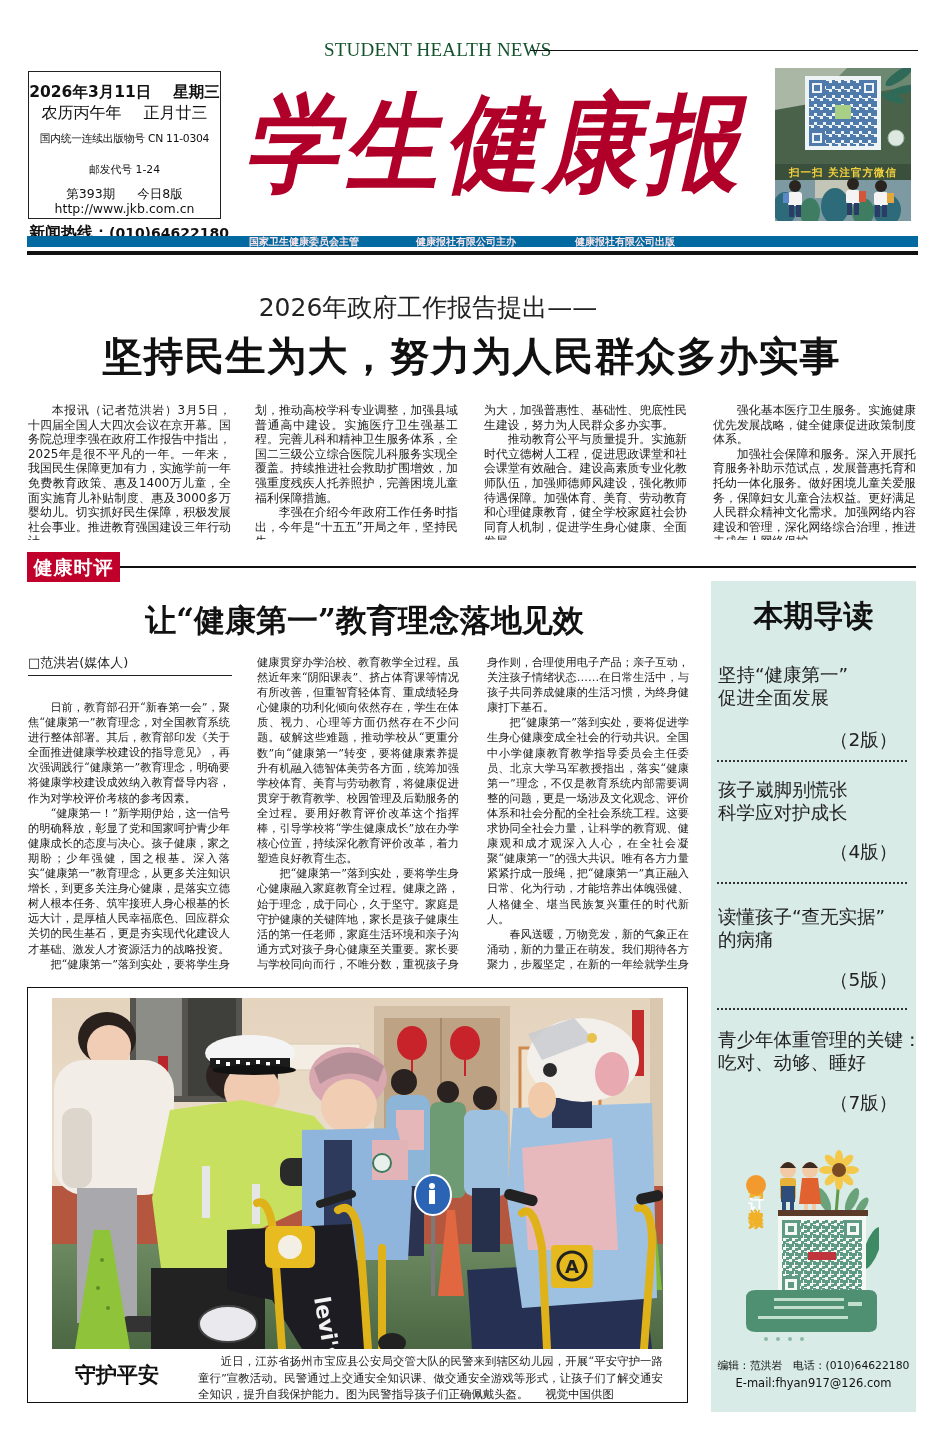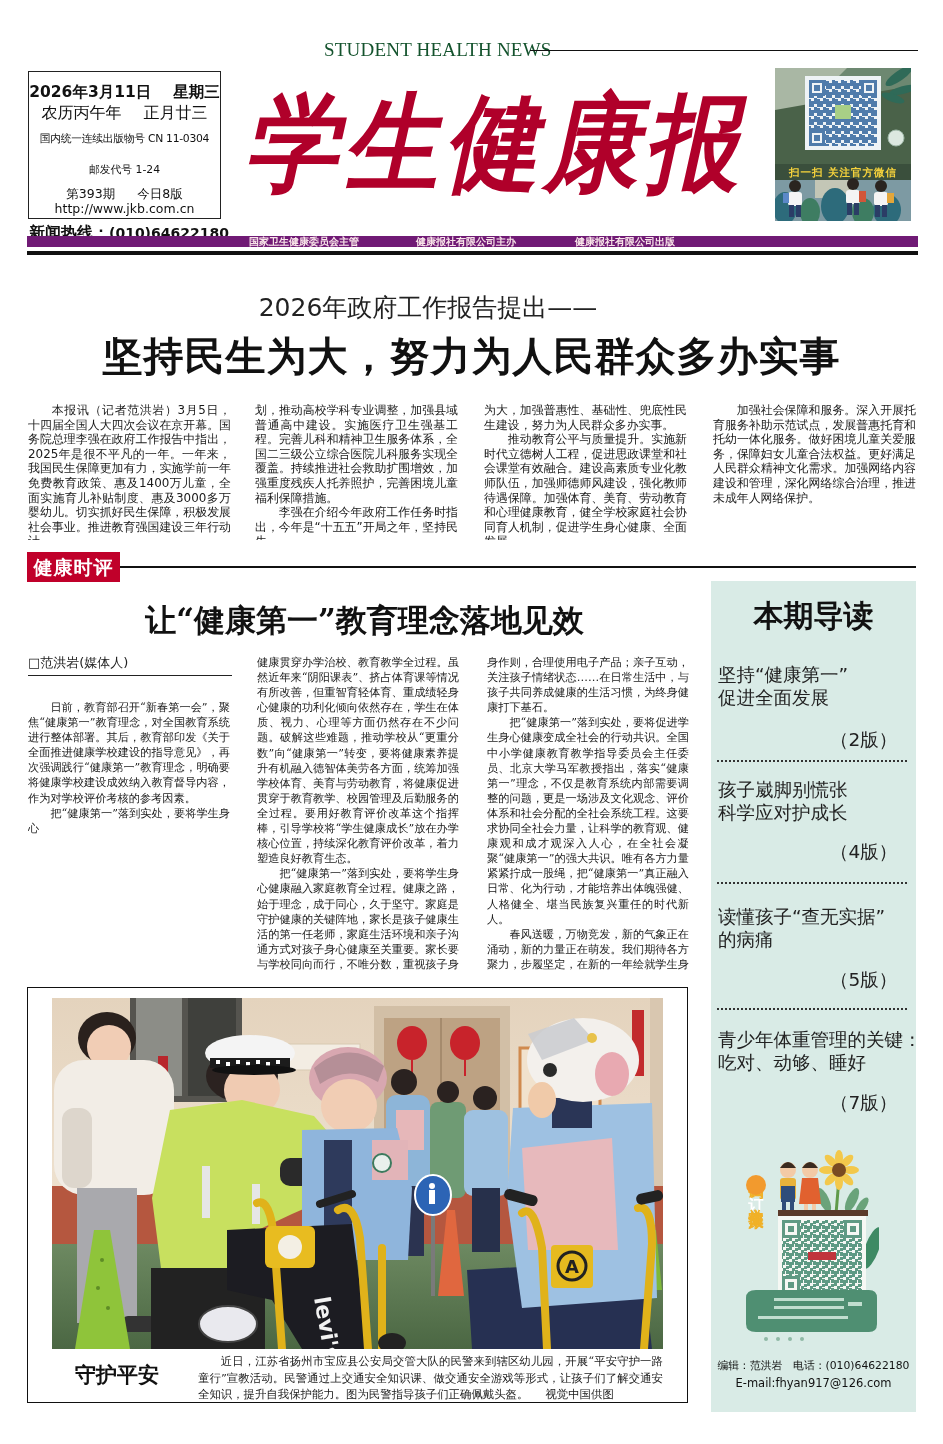--- a/index.html
+++ b/index.html
@@ -20,21 +20,21 @@
 .ib-post{top:91px;font-size:10.8px;}
 .ib-hot{top:104px;font-size:14px;font-weight:bold;margin-top:47px;}
 .ib-hot .lbl{font-size:16px;}
 .ib-issue{top:114px;font-size:12.5px;}
 .ib-web{top:129px;font-size:12.5px;font-weight:normal;}
 .ib-gap{display:inline-block;width:22px;}
 .mast-title{left:244px;top:90px;font-family:"DejaVu Serif",serif;font-size:94px;line-height:94px;font-weight:bold;font-style:italic;letter-spacing:6px;color:#b0002a;white-space:nowrap;transform-origin:top left;transform:scaleY(1.13);}
 .wx-promo{left:775px;top:68px;width:136px;height:153px;overflow:hidden;}
 .wx-promo svg{position:absolute;left:0;top:0;}
 .wx-caption{position:absolute;left:0;top:96px;width:136px;height:16px;line-height:16px;text-align:center;font-size:10.5px;font-weight:bold;color:#f5d23c;letter-spacing:1px;white-space:nowrap;}
-.pubbar{left:27px;top:236px;width:891px;height:11px;background:#701a75;}
+.pubbar{left:27px;top:236px;width:891px;height:11px;background:#0369a1;}
 .pubbar span{position:absolute;top:0;font-size:10px;line-height:11px;font-weight:bold;color:#f8e4e8;white-space:nowrap;}
 .thickrule{left:27px;top:251px;width:891px;height:4px;background:#111;}
 
 
 .kicker{left:0;top:291px;width:856px;text-align:center;font-size:25px;color:#222;white-space:nowrap;}
 .headline{left:0;top:329px;width:943px;text-align:center;font-family:"DejaVu Serif",serif;font-size:40px;font-weight:bold;letter-spacing:1px;white-space:nowrap;color:#111;}
 .lead-col{top:403px;width:203px;height:137px;font-size:11.9px;line-height:14.6px;text-align:justify;overflow:hidden;color:#1a1a1a;}
 
 
 .tag{left:27px;top:552px;width:93px;height:30px;background:#c0002a;color:#fff;font-size:19px;font-weight:bold;line-height:30px;text-align:center;letter-spacing:1px;}
@@ -166,31 +166,33 @@
   </div>
   <div class="abs lead-col" style="left:255px">
     <p>划，推动高校学科专业调整，加强县域普通高中建设。实施医疗卫生强基工程。完善儿科和精神卫生服务体系，全国二三级公立综合医院儿科服务实现全覆盖。持续推进社会救助扩围增效，加强重度残疾人托养照护，完善困境儿童福利保障措施。</p>
     <p class="indent">李强在介绍今年政府工作任务时指出，今年是“十五五”开局之年，坚持民生</p>
   </div>
   <div class="abs lead-col" style="left:484px">
     <p>为大，加强普惠性、基础性、兜底性民生建设，努力为人民群众多办实事。</p>
     <p class="indent">推动教育公平与质量提升。实施新时代立德树人工程，促进思政课堂和社会课堂有效融合。建设高素质专业化教师队伍，加强师德师风建设，强化教师待遇保障。加强体育、美育、劳动教育和心理健康教育，健全学校家庭社会协同育人机制，促进学生身心健康、全面发展。</p>
   </div>
   <div class="abs lead-col" style="left:713px">
+    <p class="indent">强化基本医疗卫生服务。实施健康优先发展战略，健全健康促进政策制度体系。</p>
     <p class="indent">加强社会保障和服务。深入开展托育服务补助示范试点，发展普惠托育和托幼一体化服务。做好困境儿童关爱服务，保障妇女儿童合法权益。更好满足人民群众精神文化需求。加强网络内容建设和管理，深化网络综合治理，推进未成年人网络保护。</p>
   </div>
 
   <div class="abs tag">健康时评</div>
   <div class="abs tag-rule"></div>
   <div class="abs com-headline">让“健康第一”教育理念落地见效</div>
   <div class="abs byline">□范洪岩(媒体人)</div>
   <div class="abs byline-rule"></div>
 
   <div class="abs com-col" style="left:28px;top:700px;height:272px">
     <p class="indent">日前，教育部召开“新春第一会”，聚焦“健康第一”教育理念，对全国教育系统进行整体部署。其后，教育部印发《关于全面推进健康学校建设的指导意见》，再次强调践行“健康第一”教育理念，明确要将健康学校建设成效纳入教育督导内容，作为对学校评价考核的参考因素。</p>
+    <p class="indent">“健康第一！”新学期伊始，这一信号的明确释放，彰显了党和国家呵护青少年健康成长的态度与决心。孩子健康，家之期盼；少年强健，国之根基。深入落实“健康第一”教育理念，从更多关注知识增长，到更多关注身心健康，是落实立德树人根本任务、筑牢接班人身心根基的长远大计，是厚植人民幸福底色、回应群众关切的民生基石，更是夯实现代化建设人才基础、激发人才资源活力的战略投资。</p>
     <p class="indent">把“健康第一”落到实处，要将学生身心</p>
   </div>
   <div class="abs com-col" style="left:257px;top:655px;height:318px">
     <p>健康贯穿办学治校、教育教学全过程。虽然近年来“阴阳课表”、挤占体育课等情况有所改善，但重智育轻体育、重成绩轻身心健康的功利化倾向依然存在，学生在体质、视力、心理等方面仍然存在不少问题。破解这些难题，推动学校从“更重分数”向“健康第一”转变，要将健康素养提升有机融入德智体美劳各方面，统筹加强学校体育、美育与劳动教育，将健康促进贯穿于教育教学、校园管理及后勤服务的全过程。要用好教育评价改革这个指挥棒，引导学校将“学生健康成长”放在办学核心位置，持续深化教育评价改革，着力塑造良好教育生态。</p>
     <p class="indent">把“健康第一”落到实处，要将学生身心健康融入家庭教育全过程。健康之路，始于理念，成于同心，久于坚守。家庭是守护健康的关键阵地，家长是孩子健康生活的第一任老师，家庭生活环境和亲子沟通方式对孩子身心健康至关重要。家长要与学校同向而行，不唯分数，重视孩子身心健康；保障营养，陪伴引导孩子科学运动；以</p>
   </div>
   <div class="abs com-col" style="left:487px;top:655px;height:318px">
     <p>身作则，合理使用电子产品；亲子互动，关注孩子情绪状态……在日常生活中，与孩子共同养成健康的生活习惯，为终身健康打下基石。</p>
     <p class="indent">把“健康第一”落到实处，要将促进学生身心健康变成全社会的行动共识。全国中小学健康教育教学指导委员会主任委员、北京大学马军教授指出，落实“健康第一”理念，不仅是教育系统内部需要调整的问题，更是一场涉及文化观念、评价体系和社会分配的全社会系统工程。这要求协同全社会力量，让科学的教育观、健康观和成才观深入人心，在全社会凝聚“健康第一”的强大共识。唯有各方力量紧紧拧成一股绳，把“健康第一”真正融入日常、化为行动，才能培养出体魄强健、人格健全、堪当民族复兴重任的时代新人。</p>
     <p class="indent">春风送暖，万物竞发，新的气象正在涌动，新的力量正在萌发。我们期待各方聚力，步履坚定，在新的一年绘就学生身心健康新画卷。</p>

